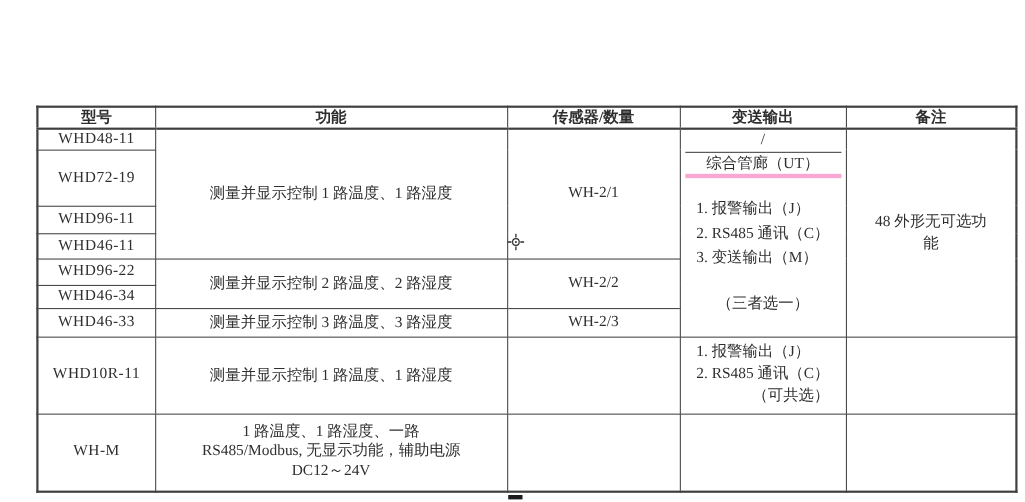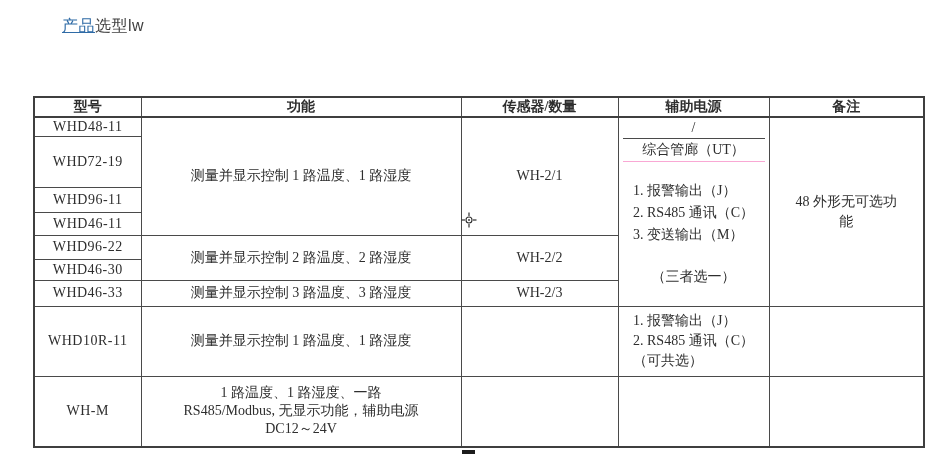--- a/index.html
+++ b/index.html
@@ -75,34 +75,34 @@
   
   td.opt-cell { padding: 0; vertical-align: top; }
   .opt-inner { display: flex; flex-direction: column; height: 187px; }
   .opt-slash {
     flex: 0 0 21px;
     border-bottom: 1px solid #4a4a4a;
     display: flex; align-items: center; justify-content: center;
   }
   .opt-ut {
     flex: 0 0 23px;
-    border-bottom: 1px solid #f9a8d4;
+    border-bottom: 4px solid #f9a8d4;
     display: flex; align-items: center; justify-content: center;
   }
   .opt-list {
     flex: 1 1 auto;
     display: flex; align-items: center; justify-content: center;
   }
   .opt-block { text-align: left; }
   .opt-block .line { line-height: 22px; white-space: nowrap; }
   .opt-block .line.center { text-align: center; margin-top: 20px; }
 
   .opt2-block { display: inline-block; text-align: left; }
   .opt2-block .line { line-height: 20px; white-space: nowrap; }
-  .opt2-block .line.center { text-align: left; }
+  .opt2-block .line.center { text-align: right; }
 
   
   .cursor-icon {
     position: absolute;
     left: 461px;
     top: 212px;
     width: 16px;
     height: 16px;
   }
   .caret-mark {
@@ -112,39 +112,36 @@
     width: 13px;
     height: 4px;
     background: #1c1c1c;
   }
 </style>
 </head>
 <body>
 
 <div class="stage">
 
-  <div class="page-title">
-    <span class="link">产品</span><span class="rest">选型lw</span>
-  </div>
 
   <div class="tbl-wrap">
     <table class="sel">
       <colgroup>
         <col style="width:107px">
         <col style="width:320px">
         <col style="width:157px">
         <col style="width:151px">
         <col style="width:155px">
       </colgroup>
       <tbody>
           <tr>
         <th>型号</th>
         <th>功能</th>
         <th>传感器/数量</th>
-        <th>辅助电源</th>
+        <th>变送输出</th>
         <th>备注</th>
       </tr>
 
       <tr class="r1">
         <td class="model">WHD48-11</td>
         <td rowspan="4">测量并显示控制 1 路温度、1 路湿度</td>
         <td rowspan="4">WH-2/1</td>
         <td rowspan="7" class="opt-cell">
           <div class="opt-inner">
             <div class="opt-slash">/</div>
@@ -170,21 +167,21 @@
       </tr>
       <tr class="r4">
         <td class="model">WHD46-11</td>
       </tr>
       <tr class="r5">
         <td class="model">WHD96-22</td>
         <td rowspan="2">测量并显示控制 2 路温度、2 路湿度</td>
         <td rowspan="2">WH-2/2</td>
       </tr>
       <tr class="r6">
-        <td class="model">WHD46-30</td>
+        <td class="model">WHD46-34</td>
       </tr>
       <tr class="r7">
         <td class="model">WHD46-33</td>
         <td>测量并显示控制 3 路温度、3 路湿度</td>
         <td>WH-2/3</td>
       </tr>
       <tr class="r8">
         <td class="model">WHD10R-11</td>
         <td>测量并显示控制 1 路温度、1 路湿度</td>
         <td></td>

